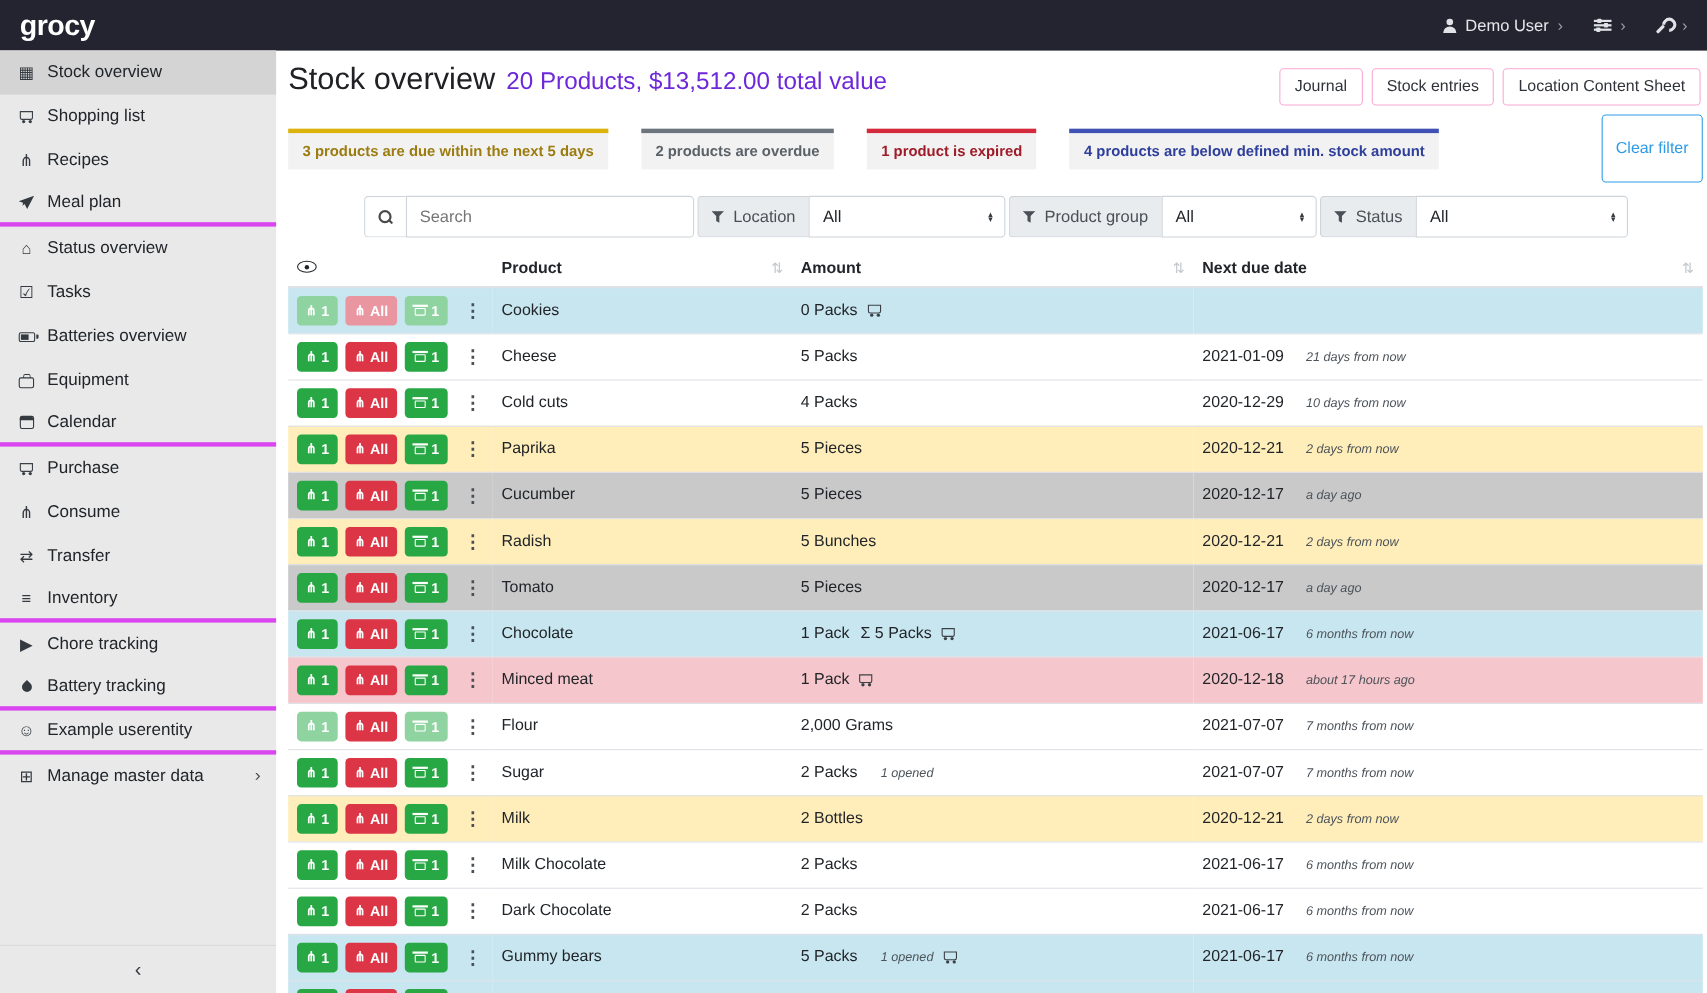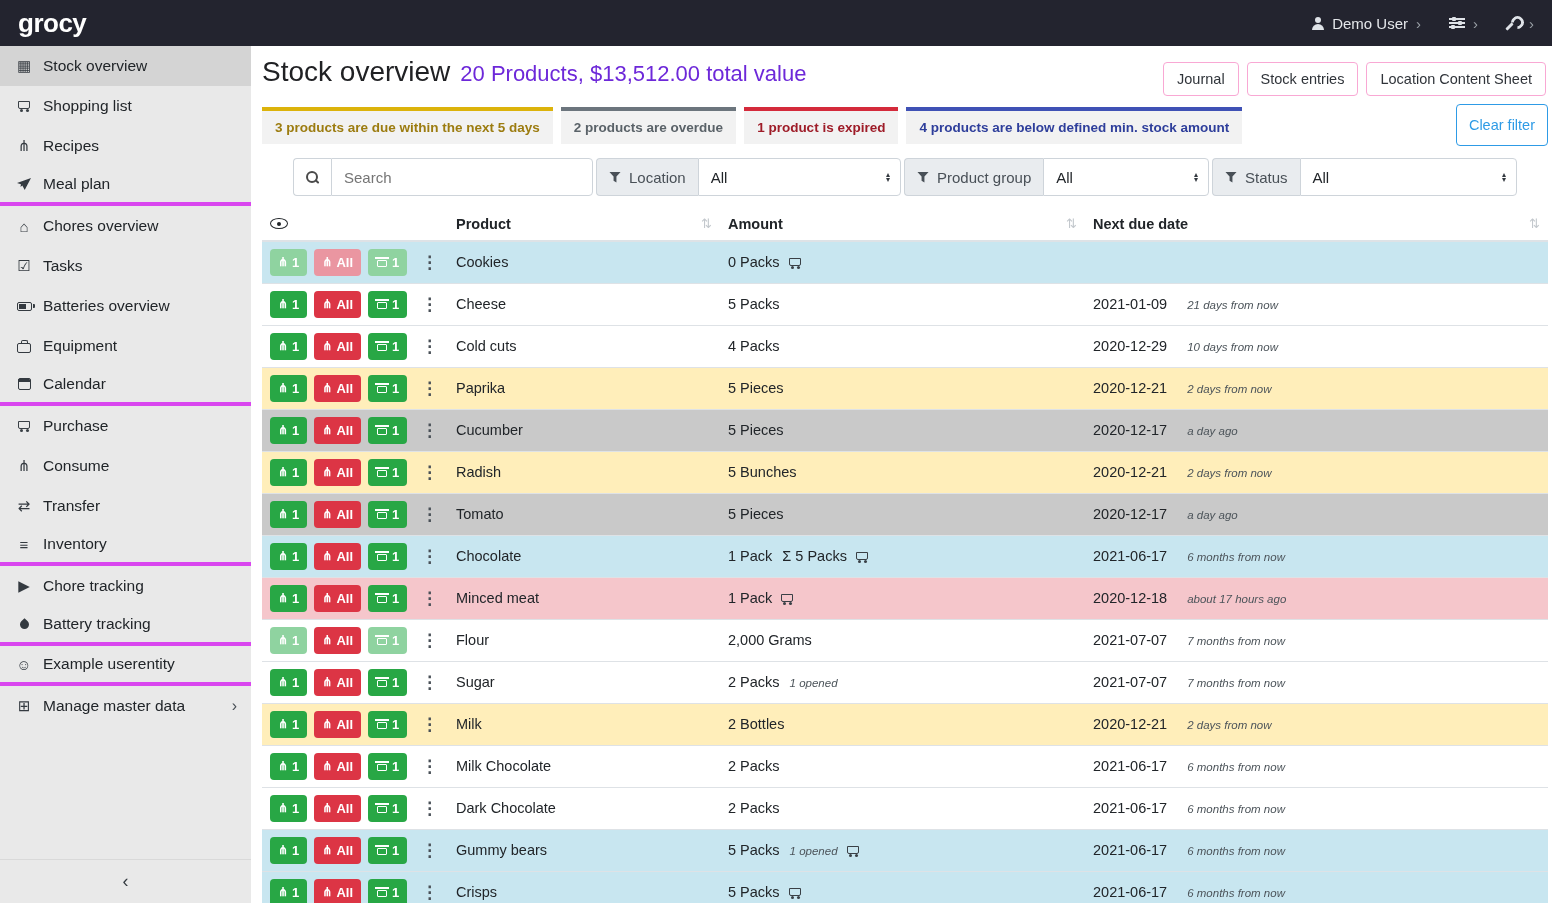--- a/index.html
+++ b/index.html
@@ -30,33 +30,33 @@
   
   .page-header{display:flex;justify-content:space-between;align-items:flex-start;padding:10px 2px 6px 0}
   .titles{display:flex;align-items:baseline;gap:10px}
   .page-title{font-size:28px;font-weight:500;color:#202124}
   .page-subtitle{font-size:22px;font-weight:300;color:#6d28d9}
   .header-buttons{display:flex;gap:8px;margin-top:6px}
   .btn-outline{background:#fff;border:1px solid #f9a8d4;border-radius:4px;color:#30343a;font-size:14.5px;padding:8px 13px;cursor:pointer;font-family:inherit}
 
   
   .notices{display:flex;align-items:center;padding:2px 0 10px 0}
-  #notice-list{display:flex;gap:8px}
+  #notice-list{display:flex;gap:30px}
   .notice{background:#f2f2f2;border-top:4px solid #999;padding:9px 13px;font-size:13.5px;font-weight:bold;cursor:pointer}
   .n-due{border-top-color:#dcb30b;color:#9c7c10}
   .n-overdue{border-top-color:#6c757d;color:#5a6268}
   .n-expired{border-top-color:#d42a3b;color:#9e1c28}
   .n-belowmin{border-top-color:#3f51b5;color:#2e3e9b}
-  .btn-clear{margin-left:auto;background:#fff;border:1px solid #2e9be6;color:#2e9be6;border-radius:4px;font-size:14.5px;padding:12px 12px;cursor:pointer;font-family:inherit}
+  .btn-clear{margin-left:auto;background:#fff;border:1px solid #2e9be6;color:#2e9be6;border-radius:4px;font-size:14.5px;padding:22px 12px;cursor:pointer;font-family:inherit}
 
   
   .filter-row{display:flex;justify-content:center;gap:3px;padding:2px 0 12px 0}
   .input-group{display:flex;height:38px}
   .search-group{width:300px}
-  .filter-group{width:305px}
+  .filter-group{width:280px}
   .ig-text{display:flex;align-items:center;gap:8px;background:#e9ecef;border:1px solid #ced4da;border-right:none;border-radius:4px 0 0 4px;padding:0 12px;color:#495057;font-size:15px;white-space:nowrap}
   .ig-white{background:#fff}
   .ig-input{flex:1;min-width:0;border:1px solid #ced4da;border-radius:0 4px 4px 0;padding:0 12px;font-size:15px;color:#495057;font-family:inherit;outline:none}
   .ig-select{flex:1;display:flex;align-items:center;justify-content:space-between;border:1px solid #ced4da;border-radius:0 4px 4px 0;background:#fff;padding:0 10px 0 12px;font-size:15px;color:#212529;cursor:pointer}
   .sel-arrows{display:flex;flex-direction:column;align-items:center;color:#343a40}
   .sel-arrows span{font-size:8px;line-height:5px}
 
   
   .stock-table{width:100%;border-collapse:collapse;table-layout:fixed}
   .stock-table th{text-align:left;font-size:14.5px;font-weight:bold;color:#212529;padding:8px;border-bottom:2px solid #dee2e6;cursor:pointer}
@@ -69,21 +69,21 @@
 
   .td-actions{white-space:nowrap}
   .rb{display:inline-flex;align-items:center;gap:4px;height:27px;padding:0 8px;border-radius:4px;color:#fff;font-size:13px;font-weight:bold;cursor:pointer;margin-right:3px;vertical-align:middle}
   .rb-one,.rb-open{background:#28a745}
   .rb-all{background:#dc3545}
   .rb-one.muted,.rb-open.muted{background:#8fd3a0}
   .rb-all.muted{background:#ea96a1}
   .rb-ico{font-size:12px;line-height:1}
   .dots{display:inline-block;vertical-align:middle;color:#495057;font-size:17px;font-weight:bold;margin-left:7px;cursor:pointer}
   .amt-sum{margin-left:10px}
-  .amt-extra{font-style:italic;font-size:11.5px;color:#4c545a;margin-left:10px}
+  .amt-extra{font-style:italic;font-size:11.5px;color:#4c545a;margin-left:21px}
   .td-amount .icon-cart{margin-left:8px}
   .timeago{font-style:italic;font-size:11.5px;color:#4c545a;margin-left:20px}
 
   
   .icon-person{position:relative;display:inline-block;width:14px;height:13px}
   .icon-person::before{content:"";position:absolute;top:0;left:4px;width:6px;height:6px;border-radius:50%;background:#dfe3e8}
   .icon-person::after{content:"";position:absolute;bottom:0;left:1px;width:12px;height:6px;border-radius:6px 6px 0 0;background:#dfe3e8}
   .icon-sliders{position:relative;display:inline-block;width:16px;height:12px}
   .icon-sliders::before{content:"";position:absolute;left:0;right:0;top:1px;height:2px;background:#dfe3e8;box-shadow:0 4px 0 #dfe3e8,0 8px 0 #dfe3e8}
   .icon-sliders::after{content:"";position:absolute;top:0;left:3px;width:4px;height:4px;border-radius:1px;background:#dfe3e8;box-shadow:6px 4px 0 #dfe3e8,-1px 8px 0 #dfe3e8}
@@ -161,21 +161,21 @@
   <div class="nav-item divided">
     <span class="nav-ico">
             <span class="icon-plane"></span>
           </span>
     <span class="nav-label">Meal plan</span>
 
   </div>
 
   <div class="nav-item">
     <span class="nav-ico">⌂</span>
-    <span class="nav-label">Chores overview</span>
+    <span class="nav-label">Status overview</span>
 
   </div>
 
   <div class="nav-item">
     <span class="nav-ico">☑</span>
     <span class="nav-label">Tasks</span>
 
   </div>
 
   <div class="nav-item">

